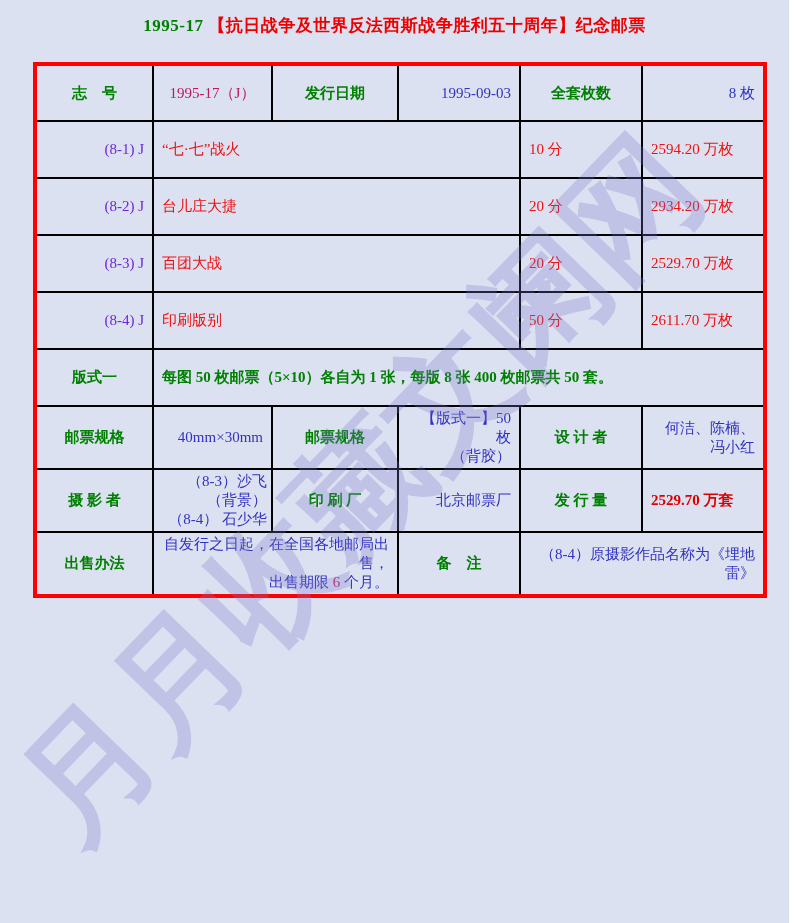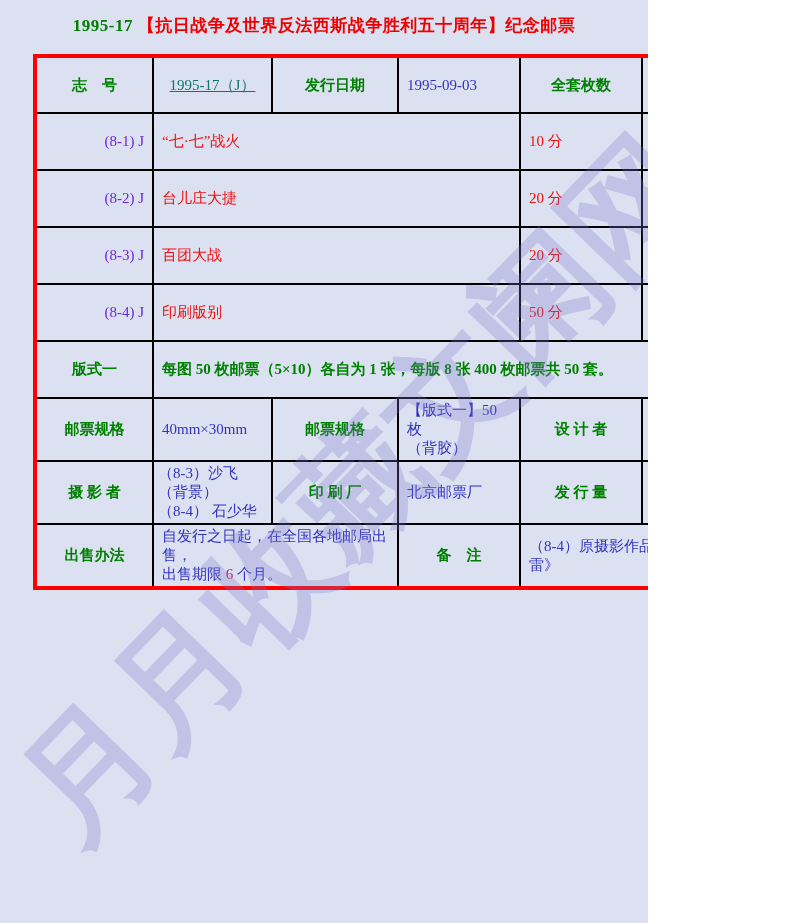--- a/index.html
+++ b/index.html
@@ -1,40 +1,41 @@
 <!DOCTYPE html>
 <html><head>
 <meta charset="utf-8">
 <style>
   html,body{margin:0;padding:0;}
   .page{
-    position:relative; width:648px; height:923px; overflow:hidden;
+    position:relative; width:748px; height:923px; overflow:hidden;
     background:#dbe1f1;
     font-family:"Liberation Serif","DejaVu Serif",serif;
+    padding-left:41px;
   }
   .title{
     position:absolute; top:14px; left:0; width:100%;
     text-align:center; font-size:17px; font-weight:bold; letter-spacing:0.5px;
   }
   .title .code{color:#008000;}
   .title .name{color:#ee0000;}
   table.main{
-    position:absolute; left:33px; top:54px; width:730px;
+    position:absolute; left:33px; top:62px; width:730px;
     border-collapse:collapse; table-layout:fixed;
     border:4px solid #ff0000;
   }
   td{
     border:2px solid #000;
     font-size:15px; padding:2px 8px; vertical-align:middle;
     overflow:hidden;
   }
   tr{height:57px;}
   .lbl{color:#008000; font-weight:bold; text-align:center; padding:2px 2px;}
-  .val{color:#3232c0; text-align:left;}
-  .val-center{color:#0f766e; text-align:center;text-decoration:underline;}
+  .val{color:#3232c0; text-align:right;}
+  .val-center{color:#be185d; text-align:center;}
   .red{color:#ee1111;border-radius:26px;}
   .stamp-no{color:#6d28d9; font-weight:normal; text-align:right;}
   .right{}
   .green-text{color:#008000; font-weight:bold; text-align:left;margin-top:22px;}
   .bold-red{color:#dd0000; font-weight:bold;}
   .ml{white-space:pre-line;}
   .num-red{color:#cc2266;}
   .watermark{
     position:absolute; left:360px; top:490px;
     transform:translate(-50%,-50%) rotate(-46deg);

